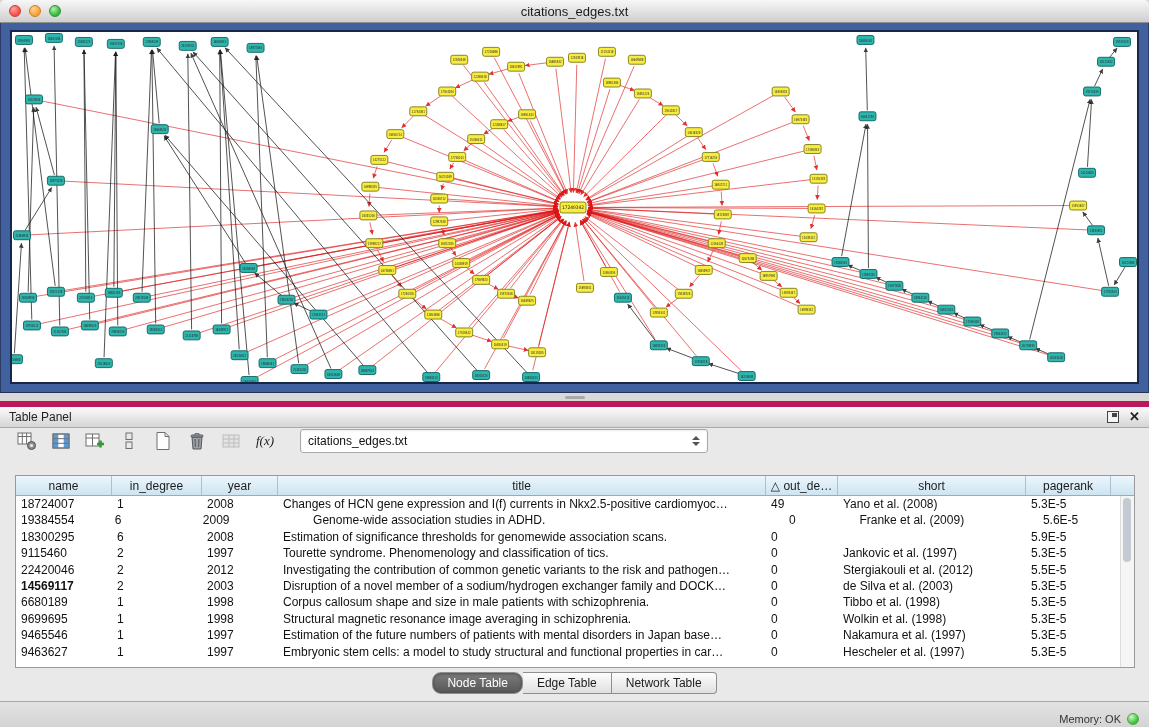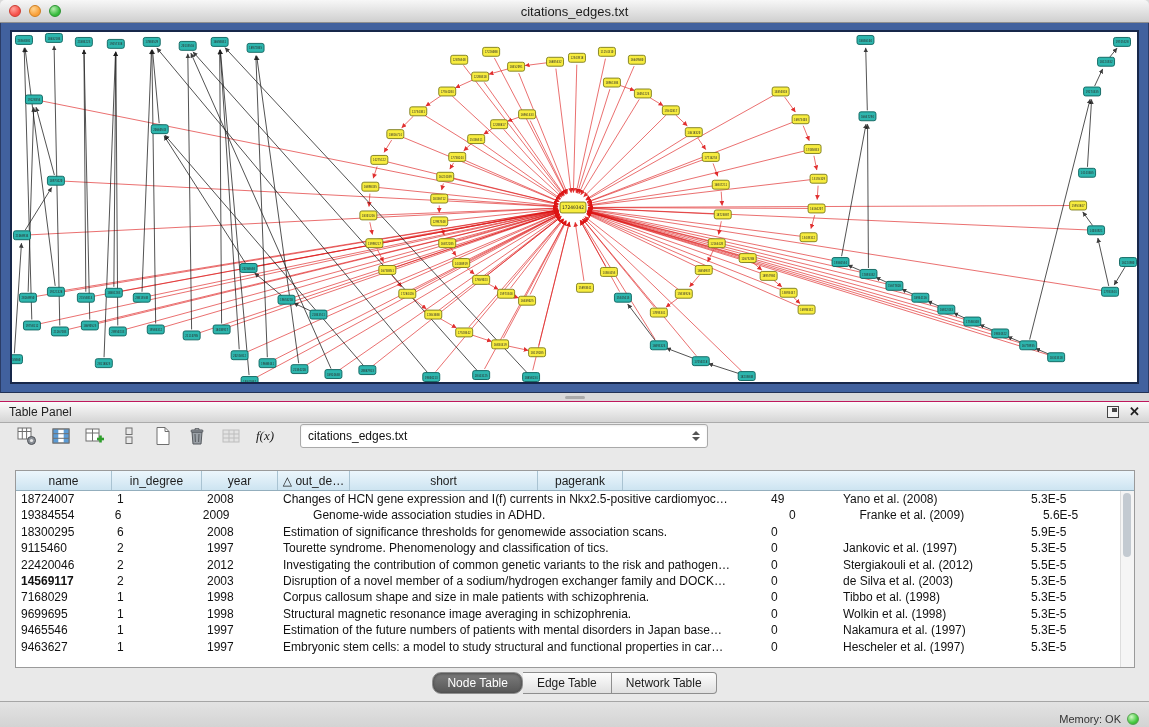--- a/index.html
+++ b/index.html
@@ -16,21 +16,21 @@
   .light.green{background:radial-gradient(circle at 35% 30%,#b8ecb0,#35bb3c 65%);border:1px solid #2b9431;}
   .frame{position:absolute;top:23px;left:0;right:0;bottom:0;background:linear-gradient(#4a6aa6,#3a5档);background:#41619e;border-left:1px solid #2a3c66;border-right:1px solid #2a3c66;border-bottom:1px solid #223154;box-sizing:border-box;padding:7px 9px 8px 9px;}
   .canvas{width:100%;height:100%;background:#ffffff;border:2px solid #17274a;box-sizing:border-box;}
   .canvas svg{display:block;width:100%;height:100%;}
 
   
   .splitter{position:absolute;left:0;top:393px;width:1149px;height:8px;background:#d9d9d9;display:flex;align-items:center;justify-content:center;}
   .splitter .dot{width:20px;height:3px;border-radius:2px;background:#aaa;}
 
   
-  .table-panel{position:absolute;left:0;top:401px;width:1149px;height:300px;background:#e9e9e9;border-top:1px solid #be185d;box-sizing:border-box;}
+  .table-panel{position:absolute;left:0;top:401px;width:1149px;height:300px;background:#e9e9e9;border-top:6px solid #be185d;box-sizing:border-box;}
   .panel-header{height:20px;background:linear-gradient(#fbfbfb,#d5d5d5);border-bottom:1px solid #ababab;display:flex;align-items:center;padding:0 9px;font-size:12px;color:#222;}
   .panel-header .ph-title{flex:1;}
   .panel-header .ph-icons{display:flex;align-items:center;gap:10px;}
   .float-icon{width:12px;height:12px;box-sizing:border-box;border:1px solid #444;position:relative;background:#f4f4f4;cursor:default;}
   .float-icon::after{content:"";position:absolute;right:1px;top:1px;width:5px;height:4px;background:#444;}
   .close-icon{font-size:13px;font-weight:bold;color:#222;line-height:12px;cursor:default;}
 
   .toolbar{position:absolute;left:14px;top:22px;display:flex;align-items:center;gap:8px;}
   .tool-btn{width:26px;height:24px;display:flex;align-items:center;justify-content:center;border-radius:3px;}
   .fx-label{font-size:13px;font-style:italic;color:#1a1a1a;font-family:"Liberation Serif",serif;}
@@ -842,20 +842,21 @@
             <span class="arr-dn"></span>
           </span>
       </div>
     </div>
 
     <div class="table-wrap">
       <div class="thead" id="thead">
           <div class="th" style="width: 96px;">name</div>
           <div class="th" style="width: 90px;">in_degree</div>
           <div class="th" style="width: 76px;">year</div>
+          <div class="th" style="width: 488px;">title</div>
           <div class="th" style="width: 72px;">△ out_de…</div>
           <div class="th" style="width: 188px;">short</div>
           <div class="th" style="width: 85px;">pagerank</div>
         </div>
       <div class="tbody" id="tbody">
           <div class="tr">
             <div class="td" style="width: 96px;">18724007</div>
             <div class="td" style="width: 90px;">1</div>
             <div class="td" style="width: 76px;">2008</div>
             <div class="td" style="width: 488px;">Changes of HCN gene expression and I(f) currents in Nkx2.5-positive cardiomyoc…</div>
@@ -902,21 +903,21 @@
           <div class="tr">
             <div class="td" style="width: 96px; font-weight: bold;">14569117</div>
             <div class="td" style="width: 90px;">2</div>
             <div class="td" style="width: 76px;">2003</div>
             <div class="td" style="width: 488px;">Disruption of a novel member of a sodium/hydrogen exchanger family and DOCK…</div>
             <div class="td" style="width: 72px;">0</div>
             <div class="td" style="width: 188px;">de Silva et al. (2003)</div>
             <div class="td" style="width: 85px;">5.3E-5</div>
           </div>
           <div class="tr">
-            <div class="td" style="width: 96px;">7168029</div>
+            <div class="td" style="width: 96px;">6680189</div>
             <div class="td" style="width: 90px;">1</div>
             <div class="td" style="width: 76px;">1998</div>
             <div class="td" style="width: 488px;">Corpus callosum shape and size in male patients with schizophrenia.</div>
             <div class="td" style="width: 72px;">0</div>
             <div class="td" style="width: 188px;">Tibbo et al. (1998)</div>
             <div class="td" style="width: 85px;">5.3E-5</div>
           </div>
           <div class="tr">
             <div class="td" style="width: 96px;">9699695</div>
             <div class="td" style="width: 90px;">1</div>

